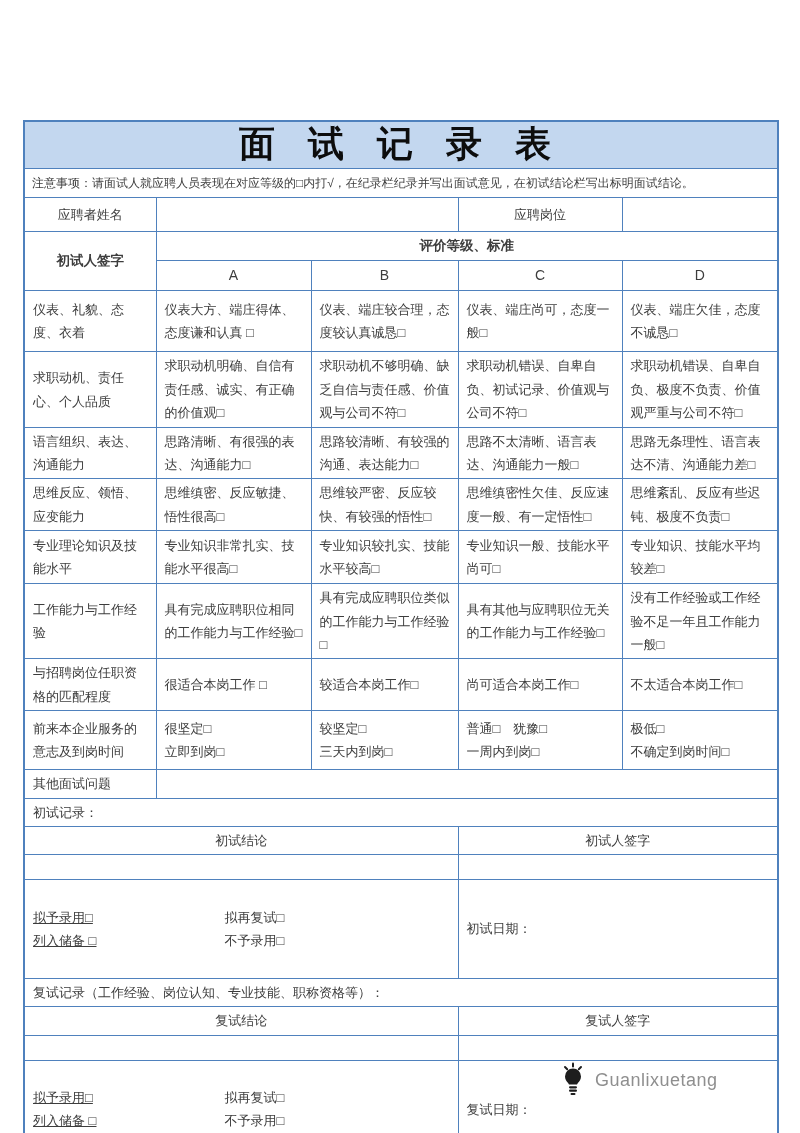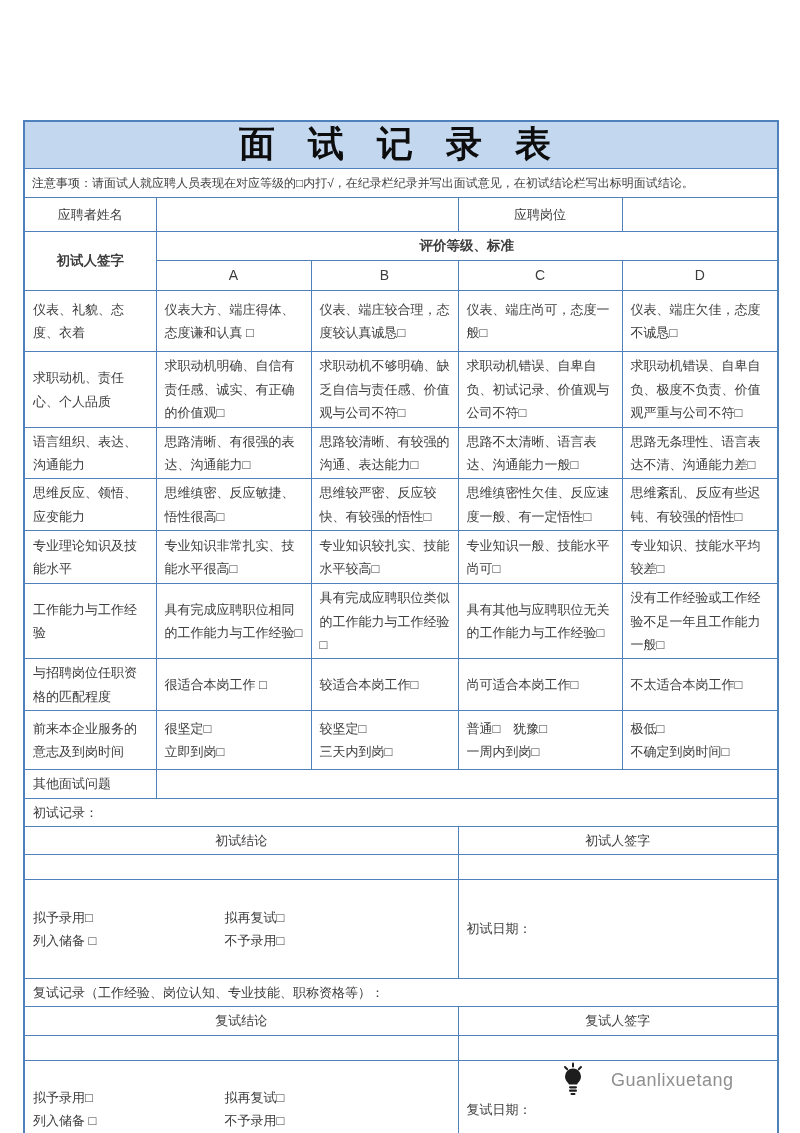--- a/index.html
+++ b/index.html
@@ -39,23 +39,23 @@
   tr.rc1 td{height:56px;} tr.rc2 td{height:68px;} tr.rc3 td{height:43px;}
   tr.rc4 td{height:44px;} tr.rc5 td{height:48px;} tr.rc6 td{height:66px;}
   tr.rc7 td{height:46px;} tr.rc8 td{height:54px;} tr.rc9 td{height:22px;font-family:Liberation Serif, serif;}
   tr.r-seclabel td{height:21px;}
   tr.r-conclhdr td{height:19px;}
   tr.r-empty td{height:20px;}
   tr.r-opts td{height:48px;}
   tr.r-note td{height:22px;}
   .opts{display:flex;}
   .opts span{display:inline-block;white-space:pre-line;}
-  .opts span:first-child{width:46%;}
+  .opts span:first-child{width:46%;text-decoration:underline;}
   .footer{
-    position:absolute;left:560px;top:1038px;display:flex;align-items:center;gap:25px;
+    position:absolute;left:560px;top:1038px;display:flex;align-items:center;gap:9px;
   }
   .brand-en{font-size:18px;color:#8f8f8f;letter-spacing:0.5px;}
   .brand-cn{
     font-size:22px;color:#1c1c1c;font-weight:bold;font-style:italic;
     font-family:"Liberation Serif","DejaVu Serif",serif;letter-spacing:3px;
   }
   .bulb{display:inline-block;line-height:0;}
 </style>
 </head>
 <body>
@@ -116,21 +116,21 @@
       <td>思路清晰、有很强的表达、沟通能力□</td>
       <td>思路较清晰、有较强的沟通、表达能力□</td>
       <td>思路不太清晰、语言表达、沟通能力一般□</td>
       <td>思路无条理性、语言表达不清、沟通能力差□</td>
     </tr>
     <tr class="rc4">
       <td>思维反应、领悟、应变能力</td>
       <td>思维缜密、反应敏捷、悟性很高□</td>
       <td>思维较严密、反应较快、有较强的悟性□</td>
       <td>思维缜密性欠佳、反应速度一般、有一定悟性□</td>
-      <td>思维紊乱、反应有些迟钝、有较强的悟性□</td>
+      <td>思维紊乱、反应有些迟钝、极度不负责□</td>
     </tr>
     <tr class="rc5">
       <td>专业理论知识及技能水平</td>
       <td>专业知识非常扎实、技能水平很高□</td>
       <td>专业知识较扎实、技能水平较高□</td>
       <td>专业知识一般、技能水平尚可□</td>
       <td>专业知识、技能水平均较差□</td>
     </tr>
     <tr class="rc6">
       <td>工作能力与工作经验</td>

